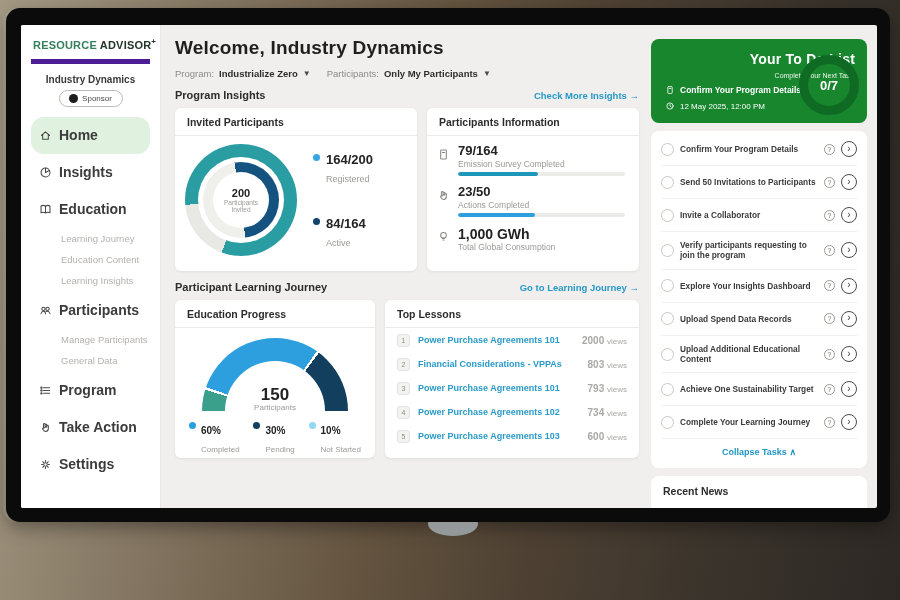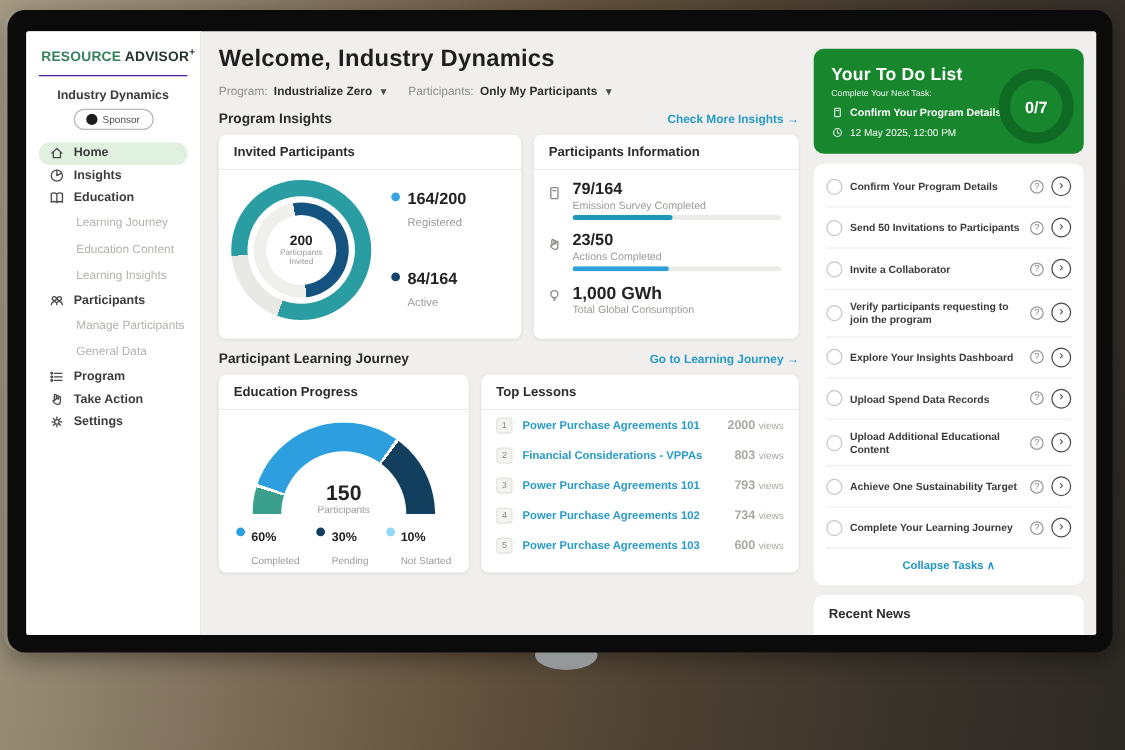--- a/index.html
+++ b/index.html
@@ -8,28 +8,28 @@
     background:linear-gradient(100deg,#a59b85 0%,#918570 14%,#7a6b57 30%,#63533f 46%,#4e4133 62%,#3b342c 80%,#2c2824 100%); }
   .stand-neck { position:absolute; left:428px; top:512px; width:50px; height:24px; border-radius:50%;
     background:linear-gradient(#e9ecec,#9aa0a2); }
   .monitor { position:absolute; left:6px; top:8px; right:10px; bottom:78px; background:#0b0b0b;
     border-radius:14px; box-shadow:-3px 0 0 rgba(200,200,190,0.18), 0 6px 18px rgba(0,0,0,0.35); }
   .screen { position:absolute; left:15px; top:17px; right:13px; bottom:14px; background:#f0efed;
     border-radius:2px; display:flex; overflow:hidden; }
 
   
   .sidebar { width:140px; background:#fff; border-right:1px solid #e8e8e6; padding:10px 10px 0 10px; flex:none; }
-  .logo { font-size:11px; font-weight:bold; letter-spacing:.2px; padding:2px 2px 8px 2px; border-bottom:1px solid #4c1d95; white-space:nowrap; }
+  .logo { font-size:11px; font-weight:bold; letter-spacing:.2px; padding:2px 2px 8px 2px; border-bottom:5px solid #4c1d95; white-space:nowrap; }
   .logo .g { color:#35805d; } .logo .d { color:#233529; } .logo sup { font-size:8px; }
   .org { text-align:center; font-size:10px; font-weight:bold; color:#3a3a3a; margin-top:10px; }
   .sponsor { margin:5px auto 10px; width:64px; height:17px; border:1px solid #b9b9b5; border-radius:9px;
     display:flex; align-items:center; justify-content:center; gap:4px; font-size:8px; color:#4a4a4a; background:#fff; }
   .sponsor .dot { width:9px; height:9px; border-radius:50%; background:#1d1d1d; flex:none; }
-  .nav-item { display:flex; align-items:center; gap:7px; height:18px; padding:0 8px; border-radius:13px;
-    font-size:10px; font-weight:bold; color:#3c3c3c; cursor:pointer;text-align:center; }
+  .nav-item { display:flex; align-items:center; gap:7px; height:37px; padding:0 8px; border-radius:13px;
+    font-size:14px; font-weight:bold; color:#3c3c3c; cursor:pointer;text-align:center; }
   .nav-item.active { background:#e0f1e0; }
   .nav-item svg { flex:none; stroke:#4a4a4a; }
   .nav-sub { display:block; font-size:9.5px; color:#b4b2ae; padding:5px 0 5px 30px; cursor:pointer; }
   .nav-group { margin-bottom:1px; }
 
   
   .main { flex:1; padding:12px 12px 0 14px; min-width:0; }
   .welcome { font-size:19px; font-weight:bold; color:#1f1f1f; letter-spacing:.2px; }
   .filters { display:flex; gap:16px; margin:9px 0 4px; align-items:center; }
   .filter { display:flex; gap:5px; align-items:center; font-size:9.5px; color:#8d8b88; }
@@ -90,21 +90,21 @@
   .card-lessons { flex:1; height:158px; }
   .lesson-row { display:flex; align-items:center; gap:8px; padding:5.5px 12px; cursor:pointer; }
   .rank { width:13px; height:13px; border-radius:3px; background:#f3f3f0; border:1px solid #e2e2df;
     font-size:7px; color:#8a8a86; display:flex; align-items:center; justify-content:center; flex:none; }
   .lesson-title { flex:1; font-size:9px; font-weight:bold; color:#2a9bc9; }
   .views { font-size:10px; font-weight:bold; color:#333; white-space:nowrap; }
   .views span { font-size:8px; font-weight:normal; color:#a8a8a4; }
 
   
   .todo-col { width:226px; flex:none; padding:14px 10px 0 0; display:flex; flex-direction:column; gap:8px; }
-  .todo-head { position:relative; background:#17862d; border-radius:8px; padding:12px 12px 12px 14px; color:#fff; flex:none; }
+  .todo-head { position:relative; background:#17862d; border-radius:8px; padding:12px 12px 12px 14px; color:#fff; flex:none;text-align:right; }
   .todo-head h2 { font-size:14px; font-weight:bold; letter-spacing:.2px; }
   .todo-sub { font-size:7px; margin:5px 0 6px; opacity:.92; }
   .todo-next,.todo-date { display:flex; align-items:center; gap:5px; font-size:8.5px; font-weight:bold; margin-bottom:6px; }
   .todo-date { font-weight:normal; margin-bottom:0; font-size:8px; }
   .todo-next svg,.todo-date svg { stroke:#fff; flex:none; }
   .ring { position:absolute; right:8px; top:16px; width:60px; height:60px; border-radius:50%;
     border:9px solid #0f6b24; display:flex; align-items:center; justify-content:center; }
   .ring .v { font-size:13px; font-weight:bold; color:#fff; }
   .tasks-card { background:#fff; border-radius:8px; padding:2px 10px; flex:none; }
   .task { display:flex; align-items:center; gap:6px; padding:8px 0; border-bottom:1px solid #f0f0ee; }

